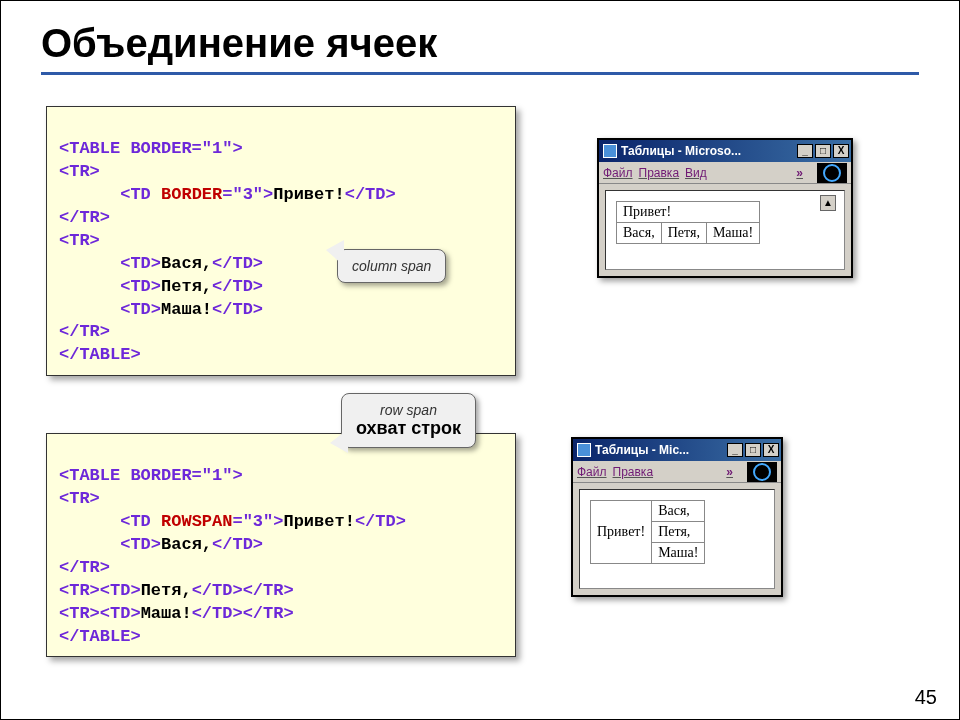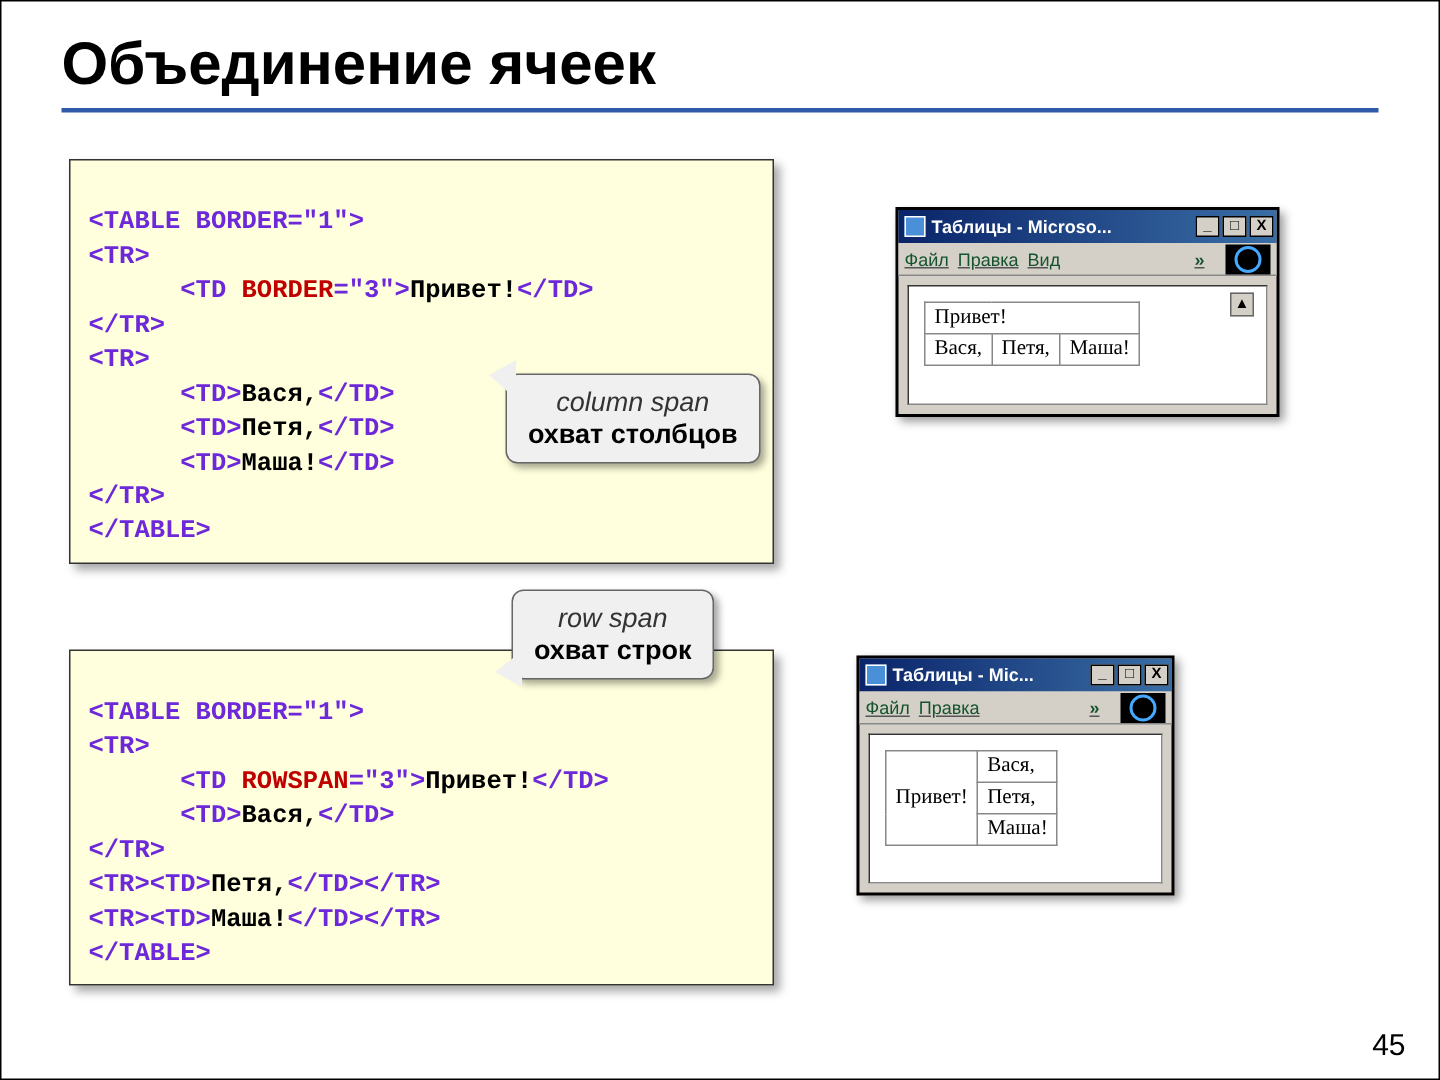--- a/index.html
+++ b/index.html
@@ -41,21 +41,21 @@
   .callout {
     position: absolute;
     background: #f0f0f0;
     border: 1px solid #666;
     border-radius: 8px;
     box-shadow: 3px 3px 5px rgba(0,0,0,0.35);
     padding: 8px 14px;
     text-align: center;
     font-family: Arial, sans-serif;
   }
-  .callout-line1 { font-style: italic; font-size: 18px; color: #333; }
+  .callout-line1 { font-style: italic; font-size: 14px; color: #333; }
   .callout-line2 { font-weight: bold; font-size: 18px; color: #000; }
   .callout-tail {
     position: absolute;
     width: 0; height: 0;
   }
   .browser {
     position: absolute;
     background: #d4d0c8;
     border: 2px solid #000;
     box-shadow: 3px 3px 6px rgba(0,0,0,0.4);
@@ -76,21 +76,21 @@
   .win-btns { margin-left: auto; display:flex; gap:2px; }
   .win-btn {
     width: 16px; height: 14px; background:#d4d0c8; border:1px solid #000;
     font-size:10px; line-height:12px; text-align:center; font-family: Arial;
     color:#000; font-weight:bold;
   }
   .menubar {
     background:#d4d0c8; height: 22px; display:flex; align-items:center;
     font-size:12px; padding:0 4px; border-bottom:1px solid #888; gap:6px;
   }
-  .menubar span { text-decoration: underline; text-decoration-color:#555; color:#14532d; }
+  .menubar span { text-decoration: underline; text-decoration-color:#555; color:#701a75; }
   .menubar .chev { margin-left:auto; font-weight:bold; margin-right:4px;}
   .ie-logo {
     width: 30px; height:20px; background:#000; margin-left:4px;
     display:flex; align-items:center; justify-content:center;
   }
   .ie-logo::after { content:""; width:14px; height:14px; border:2px solid #4af; border-radius:50%; display:block;}
   .content-area {
     background:#fff; margin:6px; border:1px inset #888;
     padding:10px; position:relative; min-height:80px;
   }
@@ -119,21 +119,20 @@
 <span class="tag-brown">&lt;TR&gt;</span>
 <span class="tag-brown">      &lt;TD&gt;</span><span class="code-black">Вася,</span><span class="tag-brown">&lt;/TD&gt;</span>
 <span class="tag-brown">      &lt;TD&gt;</span><span class="code-black">Петя,</span><span class="tag-brown">&lt;/TD&gt;</span>
 <span class="tag-brown">      &lt;TD&gt;</span><span class="code-black">Маша!</span><span class="tag-brown">&lt;/TD&gt;</span>
 <span class="tag-brown">&lt;/TR&gt;</span>
 <span class="tag-brown">&lt;/TABLE&gt;</span>
 </div>
 
 <div class="callout" style="left:336px; top:248px;">
   <div class="callout-line1">column span</div>
-  <div class="callout-line2">охват столбцов</div>
   <div class="callout-tail" style="left:-12px; top:-10px; border-right:18px solid #f0f0f0; border-top:10px solid transparent; border-bottom:16px solid transparent;"></div>
 </div>
 
 <div class="code-box" style="left:45px; top:432px; width:470px;">
 <span class="tag-brown">&lt;TABLE BORDER=</span><span class="tag-brown">"1"</span><span class="tag-brown">&gt;</span>
 <span class="tag-brown">&lt;TR&gt;</span>
 <span class="tag-brown">      &lt;TD </span><span class="attr-red">ROWSPAN</span><span class="tag-brown">=</span><span class="tag-brown">"3"</span><span class="tag-brown">&gt;</span><span class="code-black">Привет!</span><span class="tag-brown">&lt;/TD&gt;</span>
 <span class="tag-brown">      &lt;TD&gt;</span><span class="code-black">Вася,</span><span class="tag-brown">&lt;/TD&gt;</span>
 <span class="tag-brown">&lt;/TR&gt;</span>
 <span class="tag-brown">&lt;TR&gt;&lt;TD&gt;</span><span class="code-black">Петя,</span><span class="tag-brown">&lt;/TD&gt;&lt;/TR&gt;</span>

